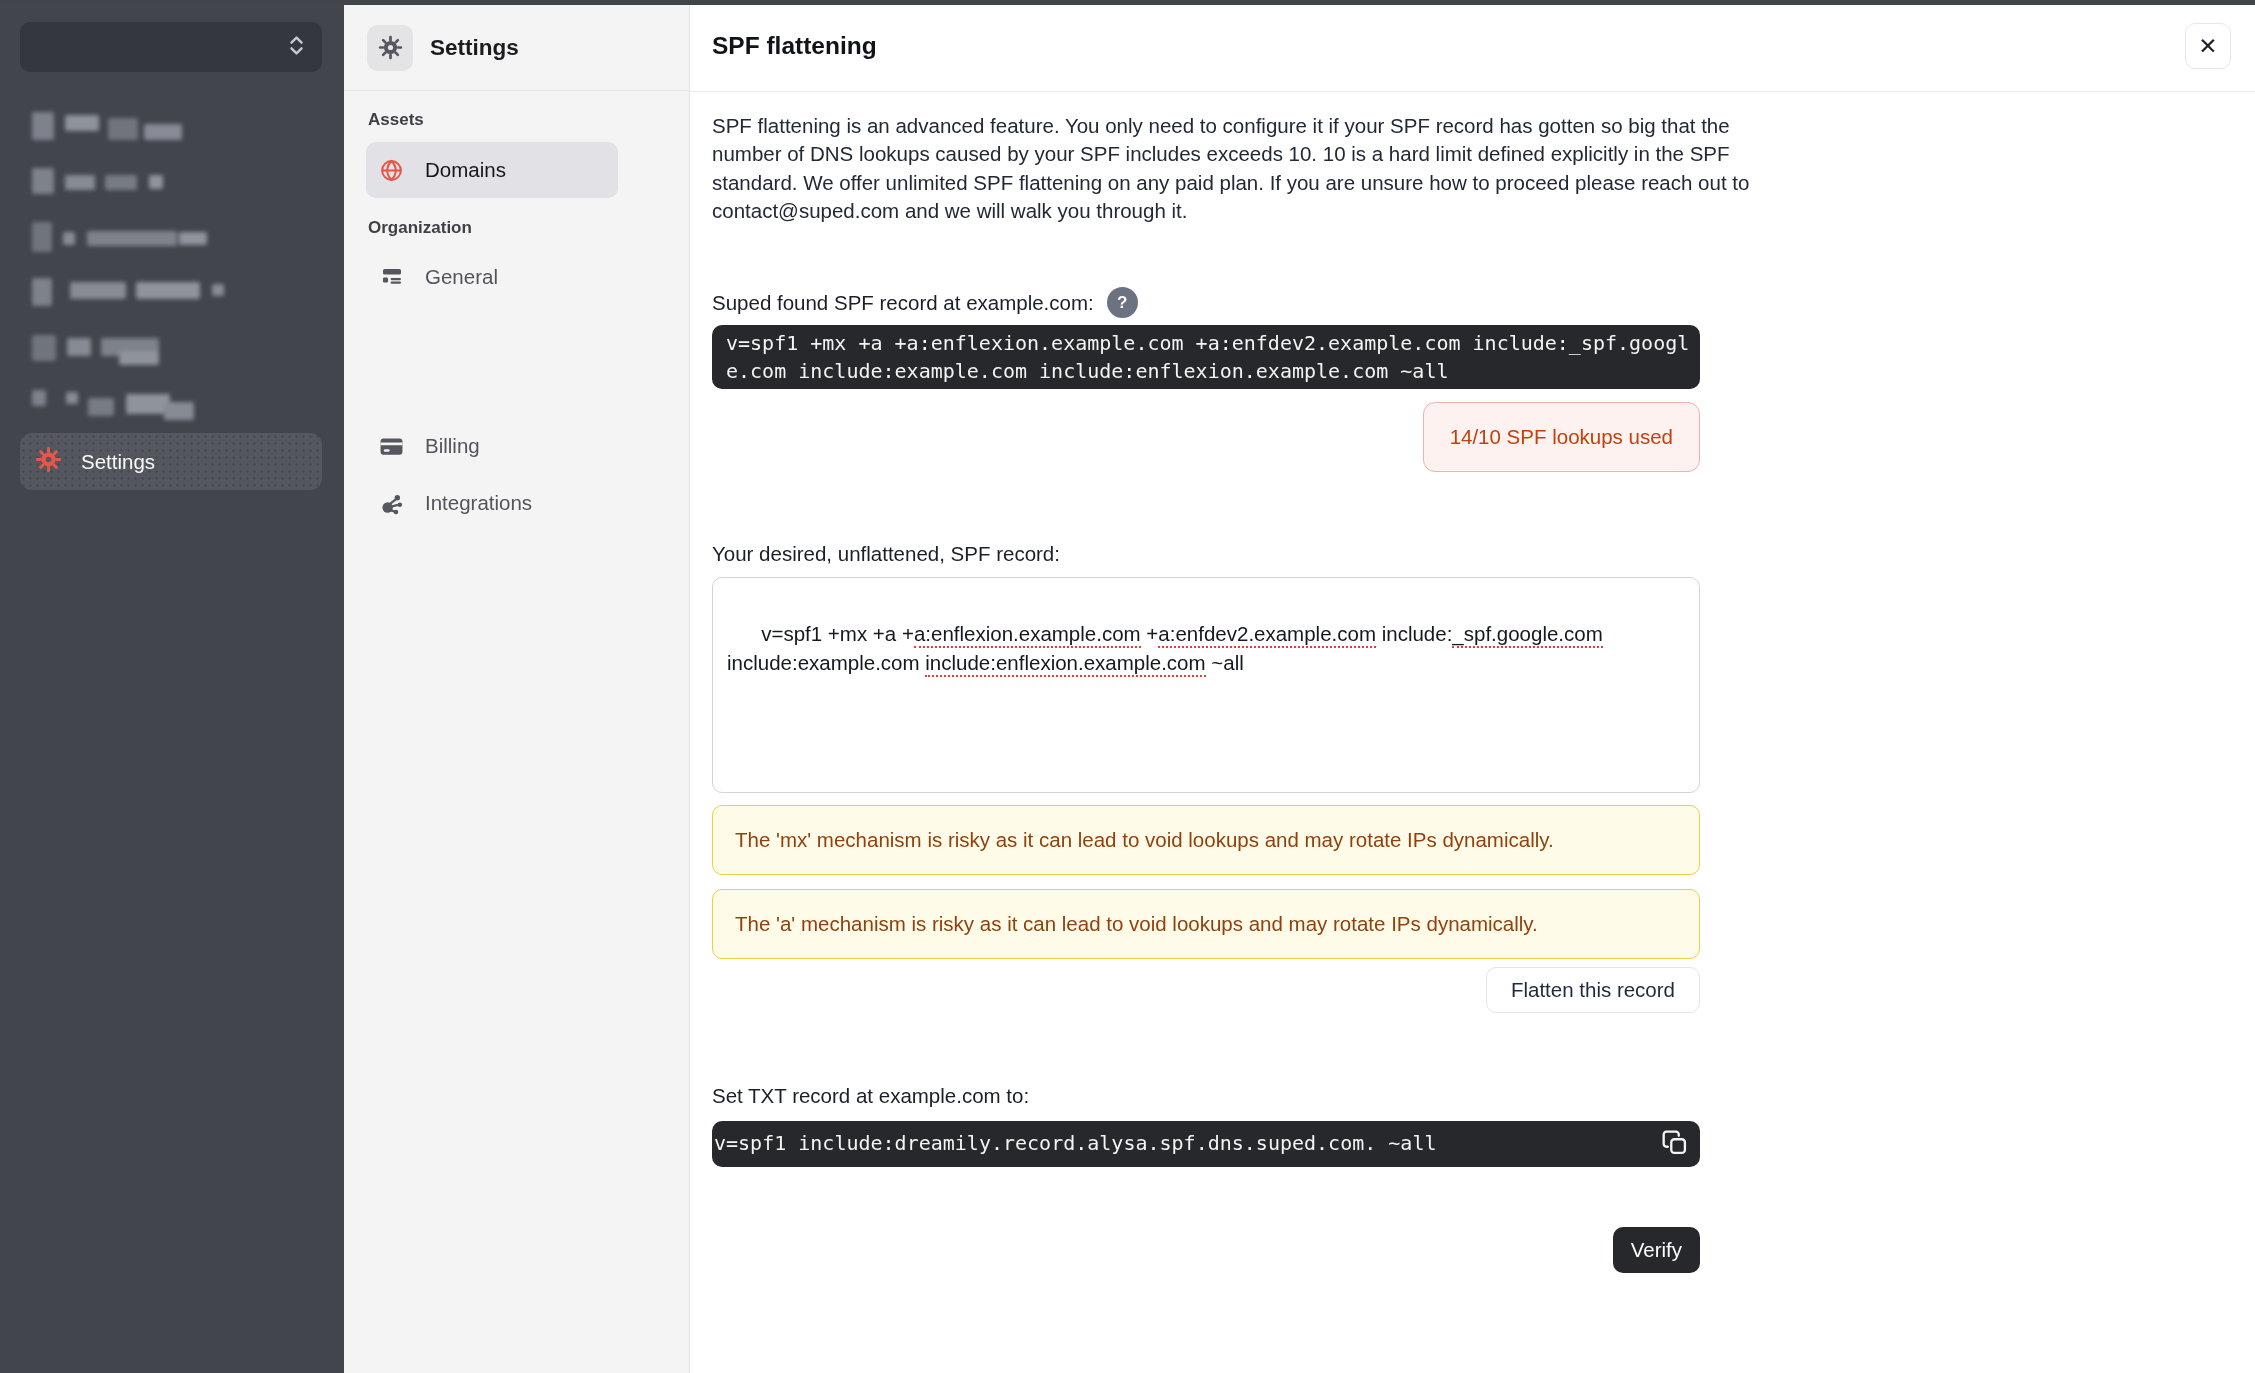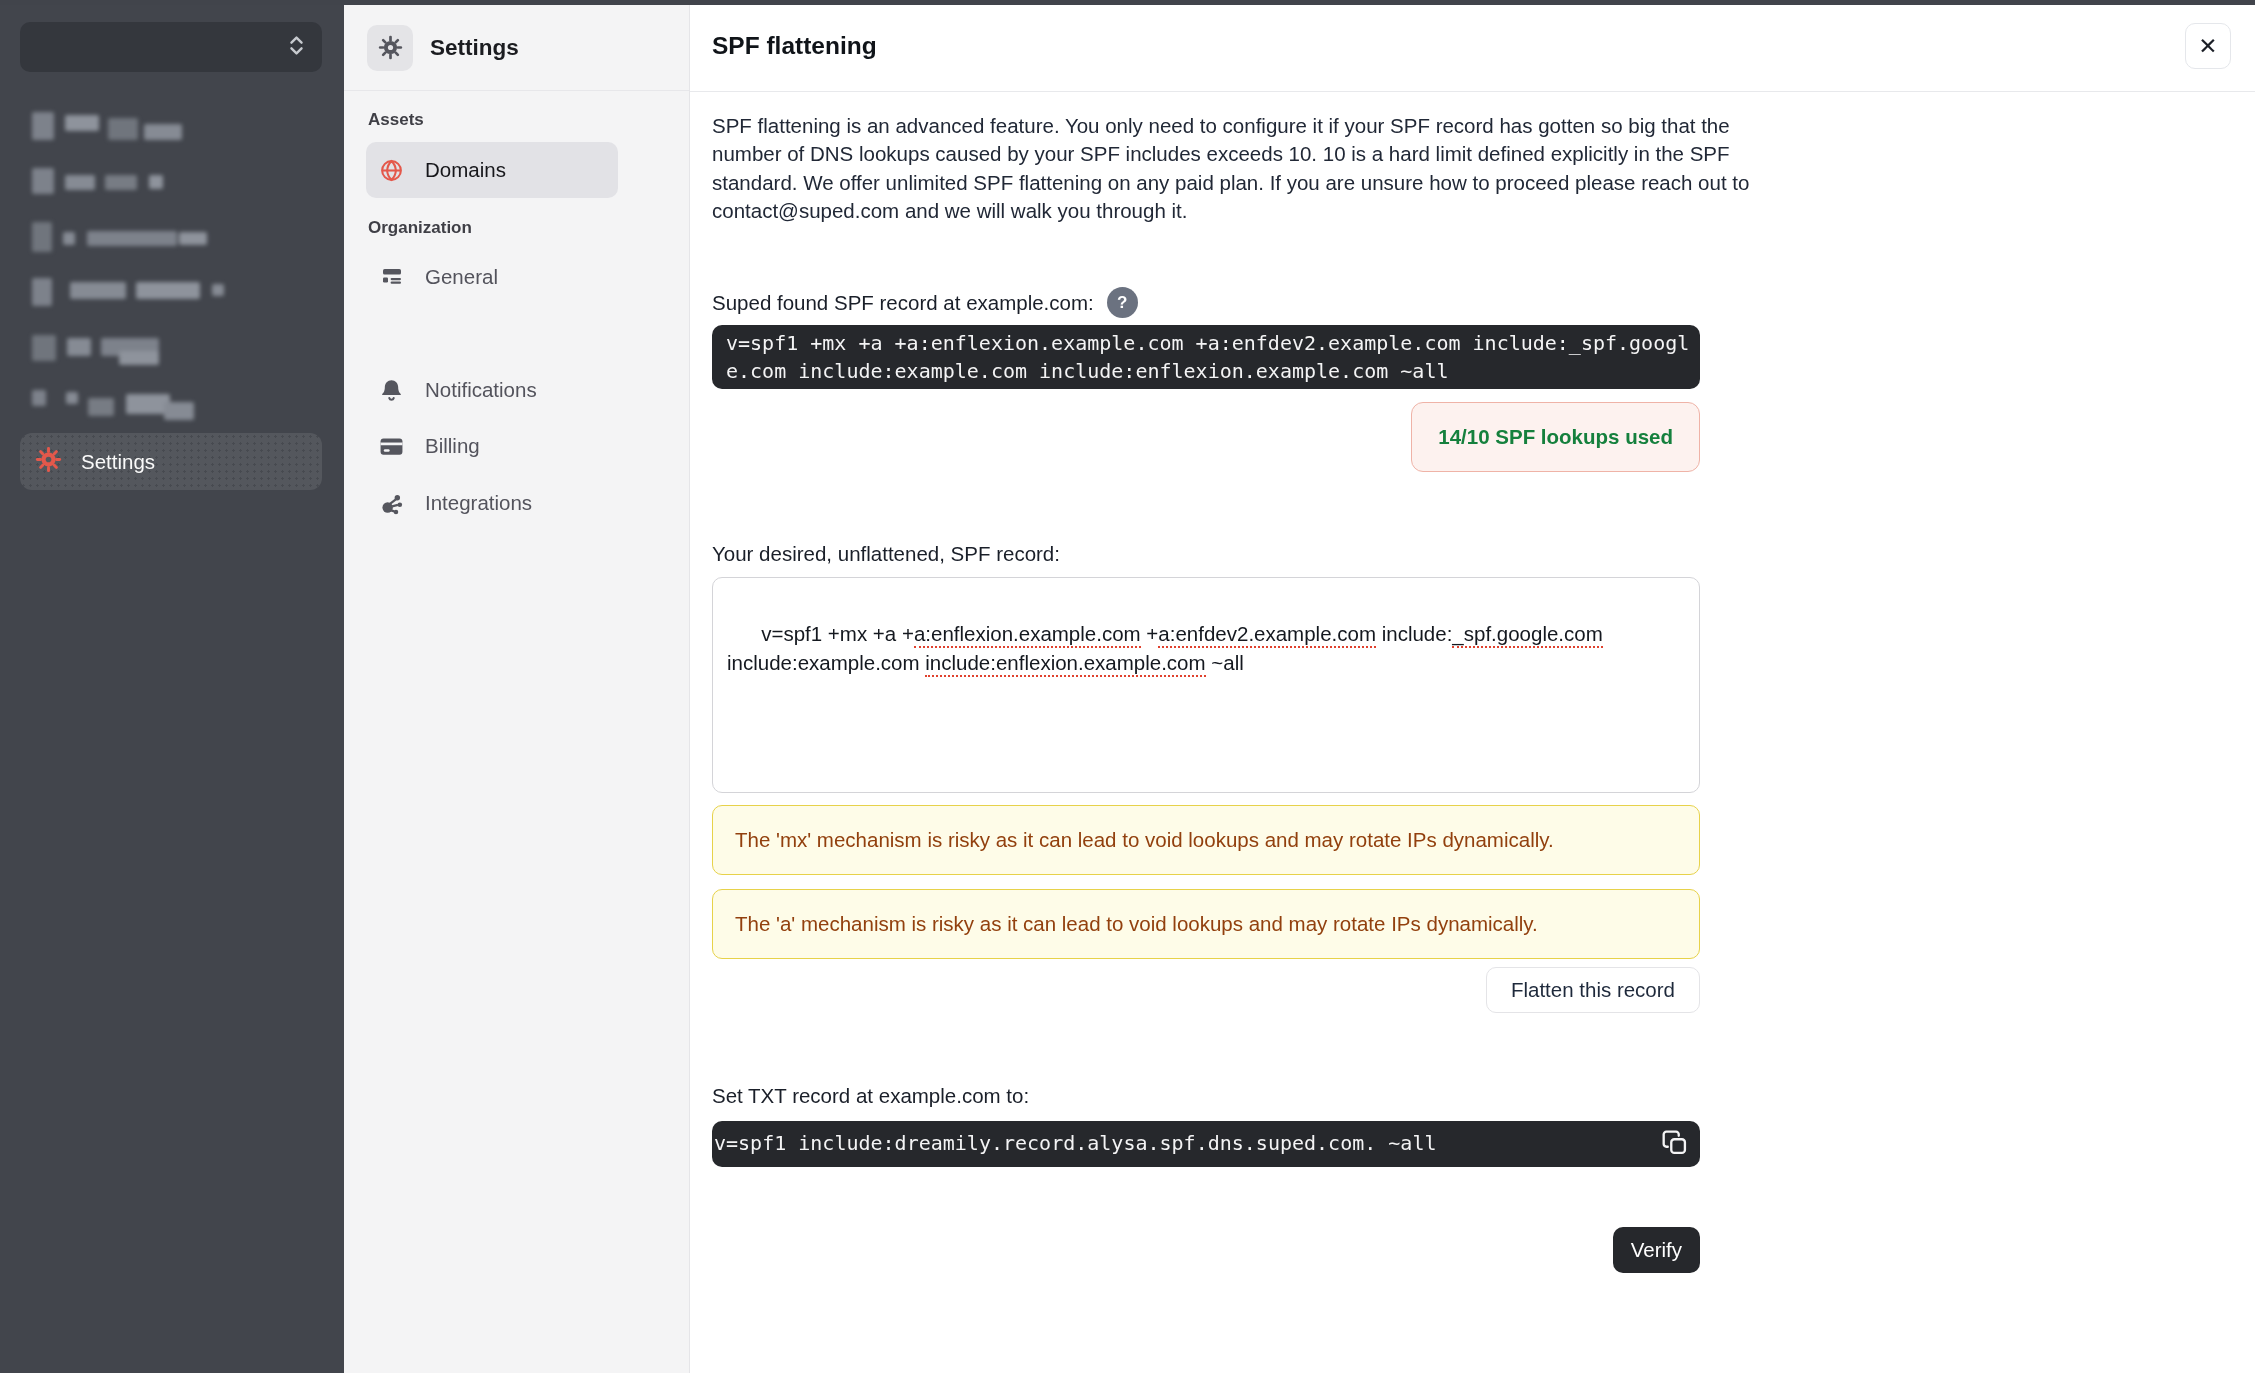--- a/index.html
+++ b/index.html
@@ -53,21 +53,21 @@
        font-size:20.5px; color:#1a1f29;justify-content:center; }
   .help-icon { width:31px; height:31px; border-radius:50%; background:#6b7280; color:#fff;
        font-size:17px; font-weight:700; display:flex; align-items:center; justify-content:center;
        cursor:pointer; }
   .code-block { position:absolute; left:22px; width:988px; background:#26282c; border-radius:10px;
        color:#f4f4f5; font-family:"DejaVu Sans Mono", monospace; font-size:20px; }
   .code-found { top:325px; min-height:64px; padding:4px 10px 4px 14px; line-height:28px;
        white-space:pre-wrap; word-break:break-all; }
   .badge { position:absolute; top:402px; right:555px; height:70px; padding:0 26px;
        background:#fdf2ef; border:1px solid #efb3a7; border-radius:12px;
-       display:flex; align-items:center; font-size:20.5px; color:#15803d;font-weight:bold; }
+       display:flex; align-items:center; font-size:20.5px; color:#c2410c; }
   .field-label { position:absolute; left:22px; font-size:20.5px; color:#1a1f29; }
   .desired-box { position:absolute; top:577px; left:22px; width:988px; height:216px;
        background:#fff; border:1px solid #d4d4d8; border-radius:10px; padding:12px 16px 12px 14px;
        font-size:20.5px; line-height:29px; color:#14181f; white-space:pre-wrap; cursor:text; }
   .misspelled { border-bottom:2px dotted #e0412e; padding-bottom:1px; }
   .resize-handle { position:absolute; right:4px; bottom:4px; width:15px; height:15px; cursor:nwse-resize; }
   .warning { position:absolute; left:22px; width:988px; height:70px; background:#fefce8;
        border:1px solid #e7d24a; border-radius:10px; display:flex; align-items:center;
        padding-left:22px; font-size:20.5px; color:#92400e; }
   .flatten-btn { position:absolute; top:967px; right:555px; height:46px; padding:0 24px;
@@ -198,29 +198,20 @@
           <rect x="3" y="4" width="18" height="5.6" rx="1.6"></rect>
           <rect x="3" y="12.4" width="5" height="5" rx="1.2"></rect>
           <rect x="10.6" y="13" width="10.4" height="2.2" rx="1.1"></rect>
           <rect x="10.6" y="16.6" width="10.4" height="2.2" rx="1.1"></rect>
         </svg>
       </span>
       <span>General</span>
     </div>
 
 
-    <div class="nav-item" style="top:368px">
-      <span class="ic">
-        <svg width="25" height="25" viewBox="0 0 24 24">
-          <path fill="#55565e" d="M12 2.2c-3.7 0-6.4 2.9-6.4 6.5 0 4.7-1.9 6.2-2.5 6.7-.3.3-.1.8.3.8h17.2c.4 0 .6-.5.3-.8-.6-.5-2.5-2-2.5-6.7 0-3.6-2.7-6.5-6.4-6.5z"></path>
-          <path d="M9.9 19.3a2.2 2.2 0 0 0 4.2 0" fill="none" stroke="#55565e" stroke-width="2" stroke-linecap="round"></path>
-        </svg>
-      </span>
-      <span>Notifications</span>
-    </div>
 
     <div class="nav-item" style="top:424px">
       <span class="ic">
         <svg width="25" height="25" viewBox="0 0 24 24">
           <rect x="1.5" y="4.2" width="21" height="15.6" rx="2.8" fill="#55565e"></rect>
           <rect x="1.5" y="8.2" width="21" height="2.6" fill="#f4f4f5"></rect>
           <rect x="4.6" y="14.6" width="5.6" height="2.4" rx="1.2" fill="#f4f4f5"></rect>
         </svg>
       </span>
       <span>Billing</span>

